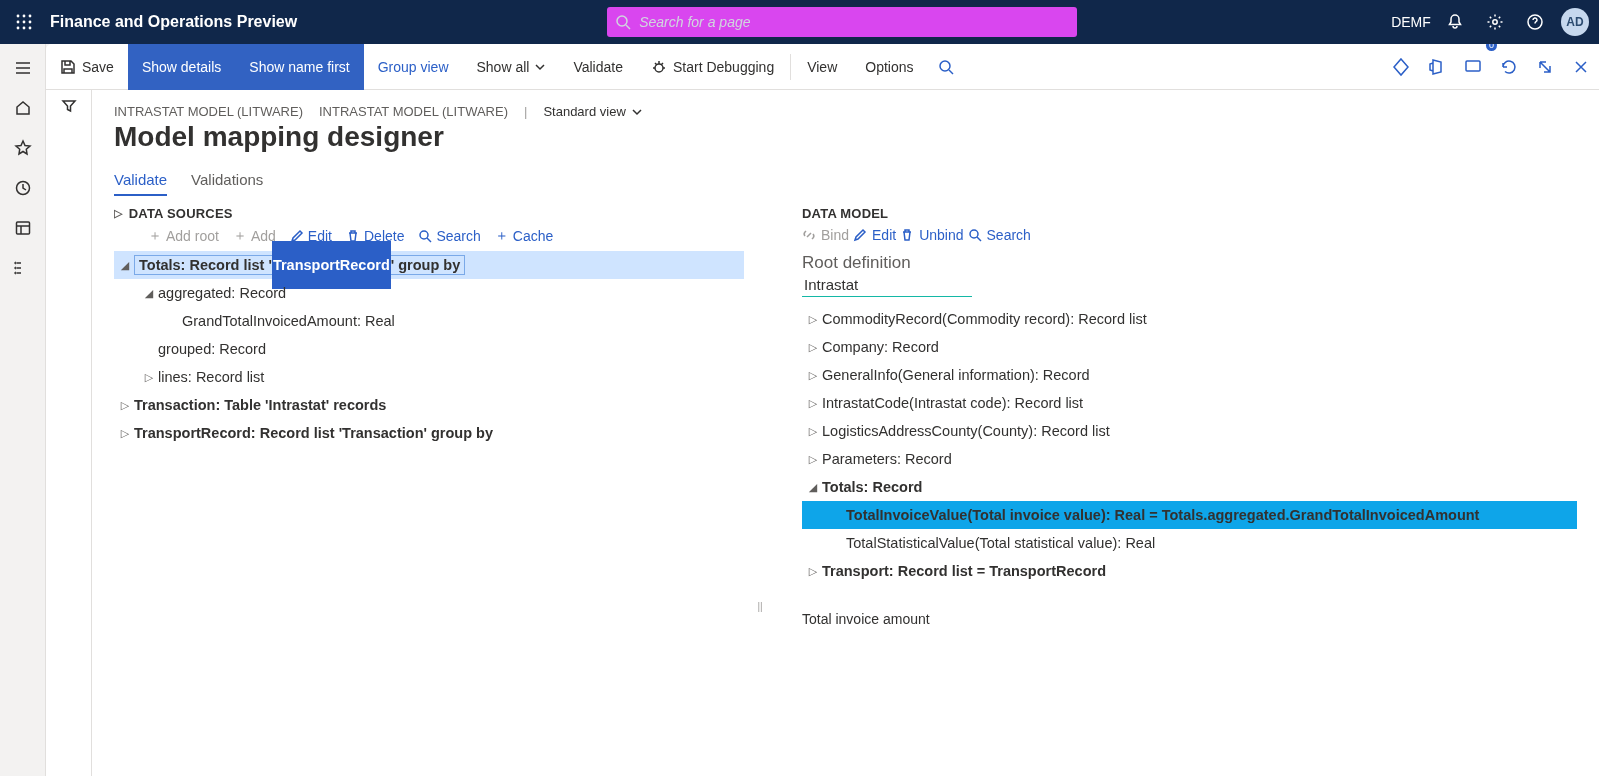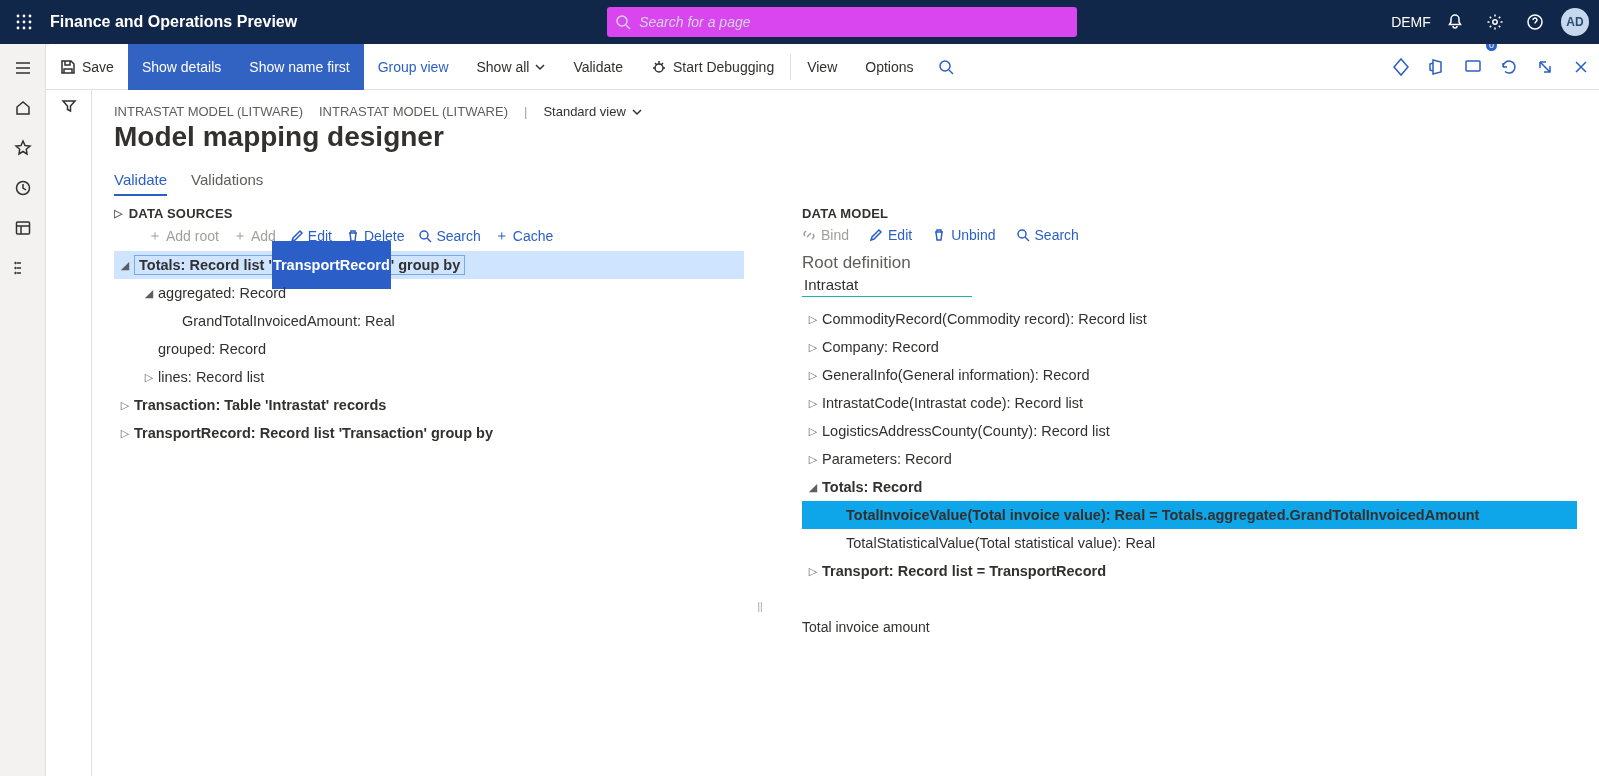--- a/index.html
+++ b/index.html
@@ -46,21 +46,21 @@
 .tabs .tab.active { color: #2b5fc7; border-bottom: 2px solid #2b5fc7; font-weight: 400; }
 
 .panels { display: flex; flex: 1; gap: 30px; overflow: hidden; }
 .panel-left { width: 630px; }
 .panel-right { flex: 1; }
 .section-hd { font-size: 13px; font-weight: 700; letter-spacing: 0.2px; color: #323130; margin-bottom: 6px; display: flex; align-items: center; gap: 6px; }
 .section-hd .chev { cursor: pointer; color: #605e5c; font-size: 11px; }
 .toolbar { display: flex; gap: 14px; margin: 4px 0 6px 34px; flex-wrap: wrap; }
 .toolbar .tb { display: flex; align-items: center; gap: 4px; font-size: 14px; cursor: pointer; color: #2b5fc7; }
 .toolbar .tb.disabled { color: #a19f9d; cursor: default; }
-.toolbar-r { display: flex; gap: 20px; margin: 4px 0 10px 0; }
+.toolbar-r { display: flex; gap: 4px; margin: 4px 0 10px 0; }
 .toolbar-r .tb { display: flex; align-items: center; gap: 5px; font-size: 14px; cursor: pointer; color: #2b5fc7; }
 .toolbar-r .tb.disabled { color: #a19f9d; cursor: default; }
 
 .tree { font-size: 14.5px; }
 .tree-row { display: flex; align-items: center; height: 28px; padding-left: 2px; cursor: pointer; }
 .tree-row .tw { width: 18px; display: inline-flex; justify-content: center; color: #605e5c; font-size: 11px; }
 .tree-row.selected { background: #cfe4ff; }
 .tree-row .label { white-space: nowrap; }
 .tree-row .label.bold { font-weight: 700; }
 .node-box { border: 1px solid #7aa9e8; padding: 1px 4px; display: inline-block; }
@@ -69,21 +69,21 @@
 .indent1 { padding-left: 26px; }
 .indent2 { padding-left: 50px; }
 
 .splitter-handle { width: 12px; display: flex; align-items: center; justify-content: center; color: #a19f9d; font-size: 10px; margin-left: -20px; margin-right: 6px; align-self: stretch; padding-top: 240px; cursor: col-resize; }
 
 .rootdef-label { color: #605e5c; font-size: 17px; margin-top: 6px; }
 .rootdef-val { font-size: 15px; border-bottom: 1px solid #14b8a6; padding: 3px 2px; width: 170px; margin-bottom: 8px; }
 
 .dm-tree .tree-row { height: 28px; }
 .dm-tree .tree-row.selected-row { background: #0ea5e9; }
-.dm-footer { margin-top: 34px; color: #323130; font-size: 14px; }
+.dm-footer { margin-top: 26px; color: #323130; font-size: 14px; }
 
 svg { display: block; }
 .icon-stroke { stroke: currentColor; fill: none; stroke-width: 1.5; }
 </style>
 </head>
 <body>
 
 <div class="topbar">
   <div class="waffle">
     <svg width="16" height="16" viewBox="0 0 16 16">

